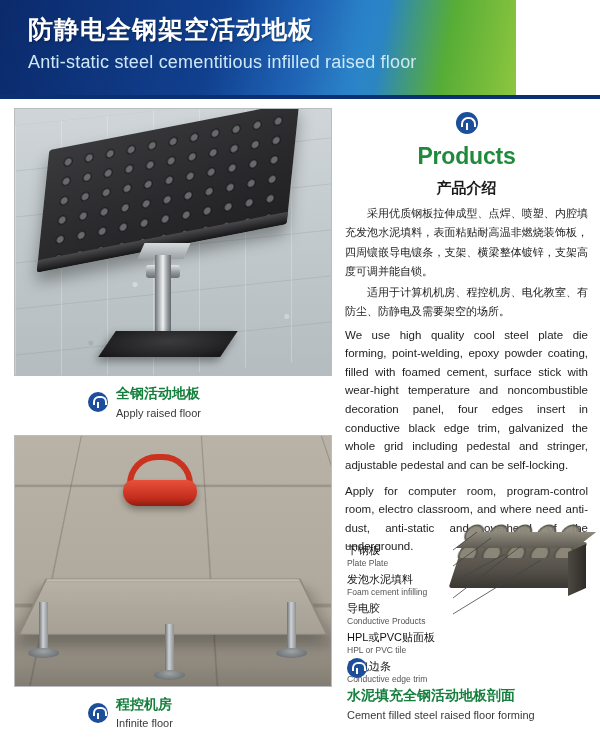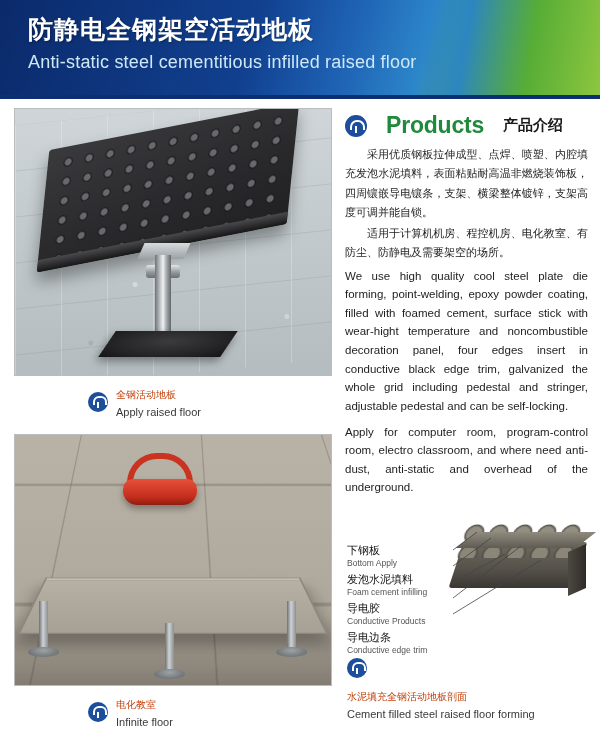--- a/index.html
+++ b/index.html
@@ -12,21 +12,21 @@
     background: #ffffff;
     font-family: "Liberation Sans", sans-serif;
     overflow: hidden;
     position: relative;
   }
 
   
   .header {
     position: absolute;
     left: 0; top: 0;
-    width: 600px;
+    width: 516px;
     height: 95px;
     background: linear-gradient(105deg, #0b2a6b 0%, #11408f 42%, #1f63b5 58%, #2c86c9 70%, #6fbb3a 86%, #8ec63f 100%);
     overflow: hidden;
   }
   .header::after {
     content: "";
     position: absolute;
     right: 0; top: 0;
     width: 175px; height: 95px;
     background: linear-gradient(100deg, rgba(18,68,146,0) 0%, rgba(40,130,200,0.85) 25%, #57ad36 60%, #8dc63f 100%);
@@ -240,42 +240,43 @@
     border-bottom: none;
     border-radius: 6px 6px 0 0;
   }
   .cap-badge::after {
     content: "";
     position: absolute; left: 9px; top: 10px;
     width: 2px; height: 6px;
     background: #ffffff;
   }
   .cap-text-cn {
-    font-size: 10px;
-    color: #c2410c;
-    font-weight: normal;
+    font-size: 14px;
+    color: #15803d;
+    font-weight: bold;
     line-height: 1.25;
   }
   .cap-text-en {
     font-size: 11px;
     color: #3a3a3a;
     line-height: 1.3;
   }
 
   
   .right-col {
     position: absolute;
     left: 345px; top: 112px;
     width: 243px;
   }
   .prod-head {
     display: flex;
     align-items: center;
-    gap: 19px;
+    gap: 9px;
     margin-bottom: 6px;
+    flex-direction: column;
   }
   .prod-badge {
     width: 22px; height: 22px;
     border-radius: 50%;
     background: #1c4e9c;
     position: relative;
     flex: 0 0 auto;
   }
   .prod-badge::before {
     content: "";
@@ -426,21 +427,21 @@
     <div class="p2-legs">
       <div class="p2-leg l1"></div>
       <div class="p2-leg l2"></div>
       <div class="p2-leg l3"></div>
     </div>
   </div>
 
   <div class="caption">
     <span class="cap-badge"></span>
     <span>
-      <span class="cap-text-cn">电化教室</span><br>
+      <span class="cap-text-cn">程控机房</span><br>
       <span class="cap-text-en">Infinite floor</span>
     </span>
   </div>
 
 </div>
 
 <div class="right-col">
   <div class="prod-head">
     <span class="prod-badge"></span>
     <span class="prod-title-en">Products</span>
@@ -471,29 +472,33 @@
     <line x1="108" y1="42" x2="132" y2="24" stroke="#444" stroke-width="0.8"></line>
     <line x1="108" y1="58" x2="146" y2="30" stroke="#444" stroke-width="0.8"></line>
     <line x1="108" y1="74" x2="160" y2="46" stroke="#444" stroke-width="0.8"></line>
     <line x1="108" y1="90" x2="176" y2="38" stroke="#444" stroke-width="0.8"></line>
     <line x1="108" y1="106" x2="196" y2="52" stroke="#444" stroke-width="0.8"></line>
   </svg>
 
   <div class="legend">
     <div class="legend-item">
       <div class="legend-cn">下钢板</div>
-      <div class="legend-en">Bottom Apply</div>
+      <div class="legend-en">Plate Plate</div>
     </div>
     <div class="legend-item">
       <div class="legend-cn">发泡水泥填料</div>
       <div class="legend-en">Foam cement infilling</div>
     </div>
     <div class="legend-item">
       <div class="legend-cn">导电胶</div>
       <div class="legend-en">Conductive Products</div>
+    </div>
+    <div class="legend-item">
+      <div class="legend-cn">HPL或PVC贴面板</div>
+      <div class="legend-en">HPL or PVC tile</div>
     </div>
     <div class="legend-item">
       <div class="legend-cn">导电边条</div>
       <div class="legend-en">Conductive edge trim</div>
     </div>
   </div>
 
   <div class="dia-caption">
     <span class="cap-badge"></span>
     <span>

